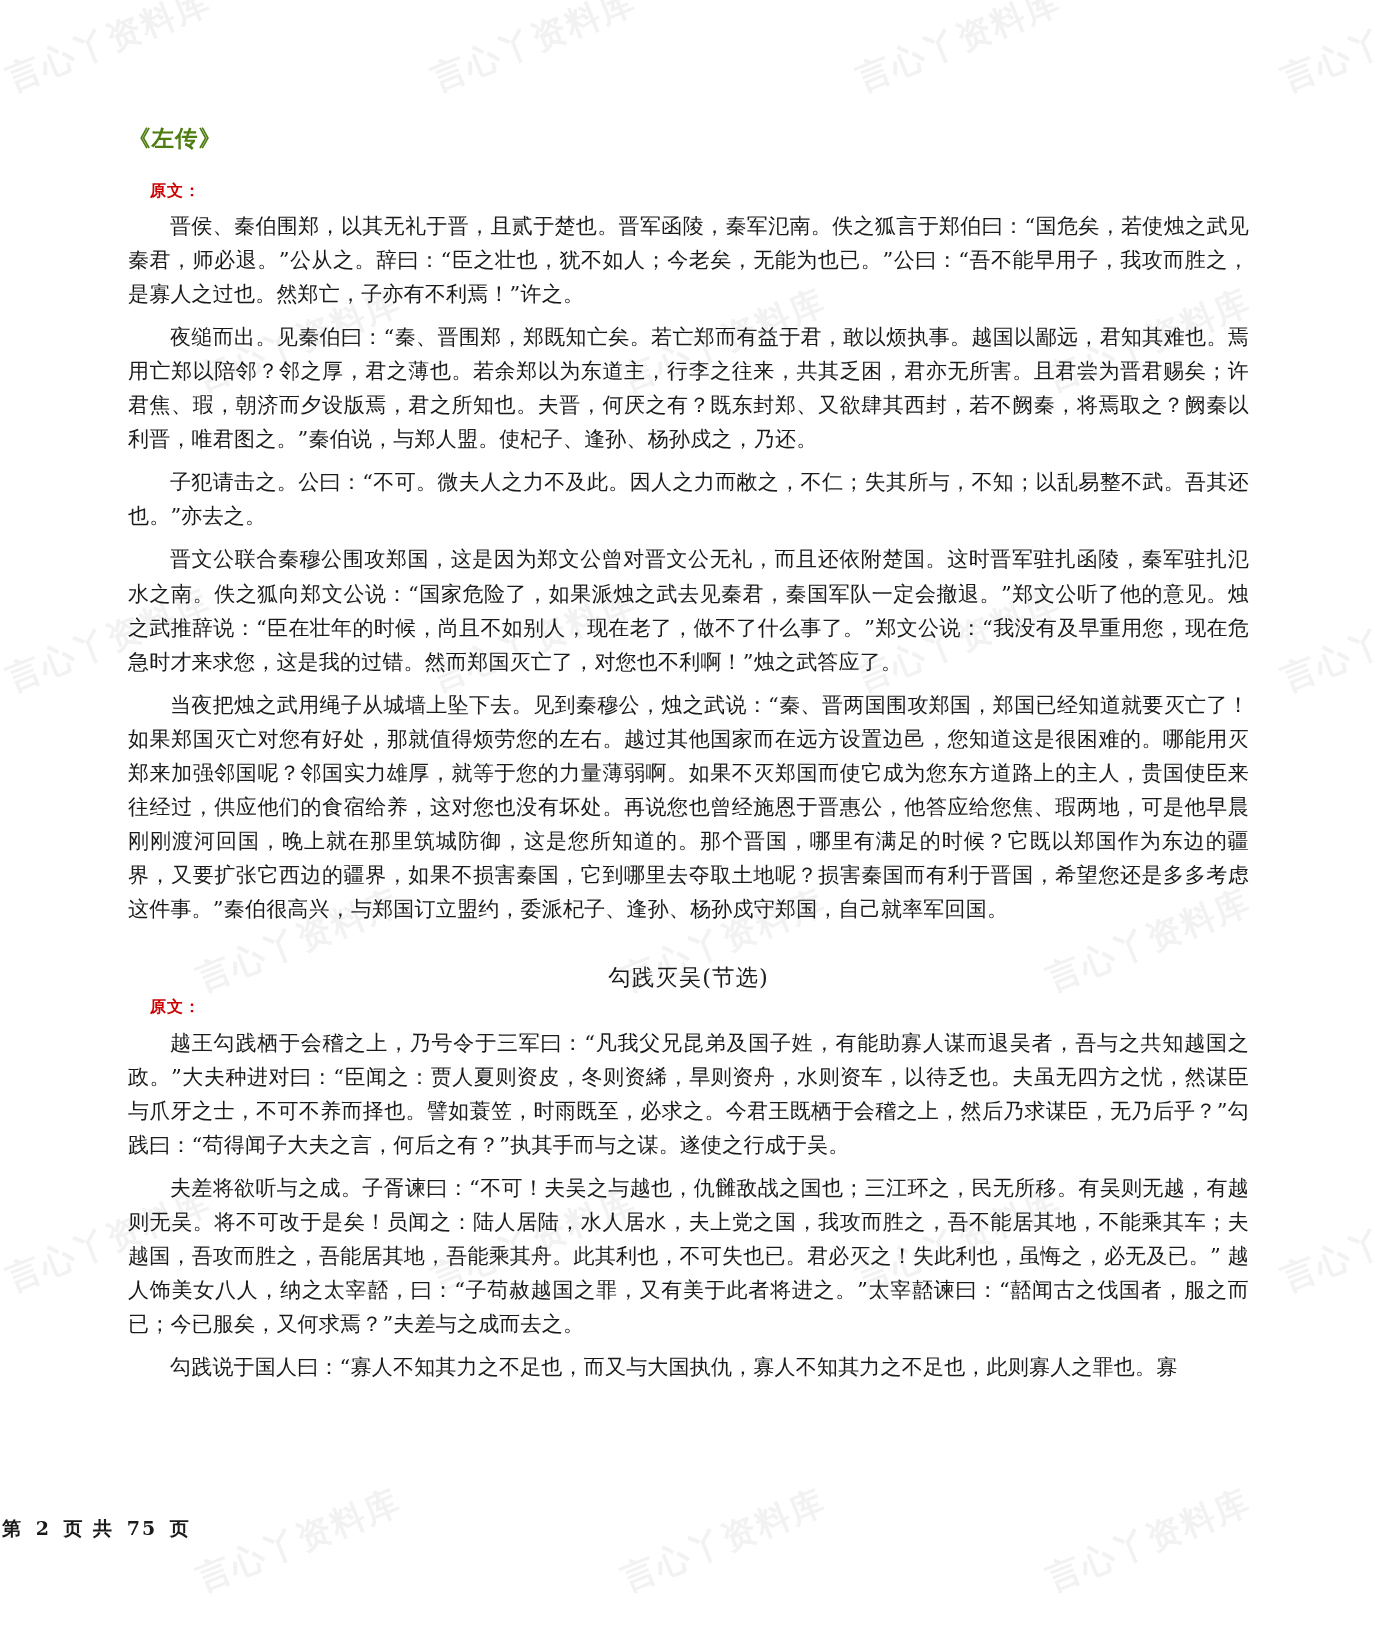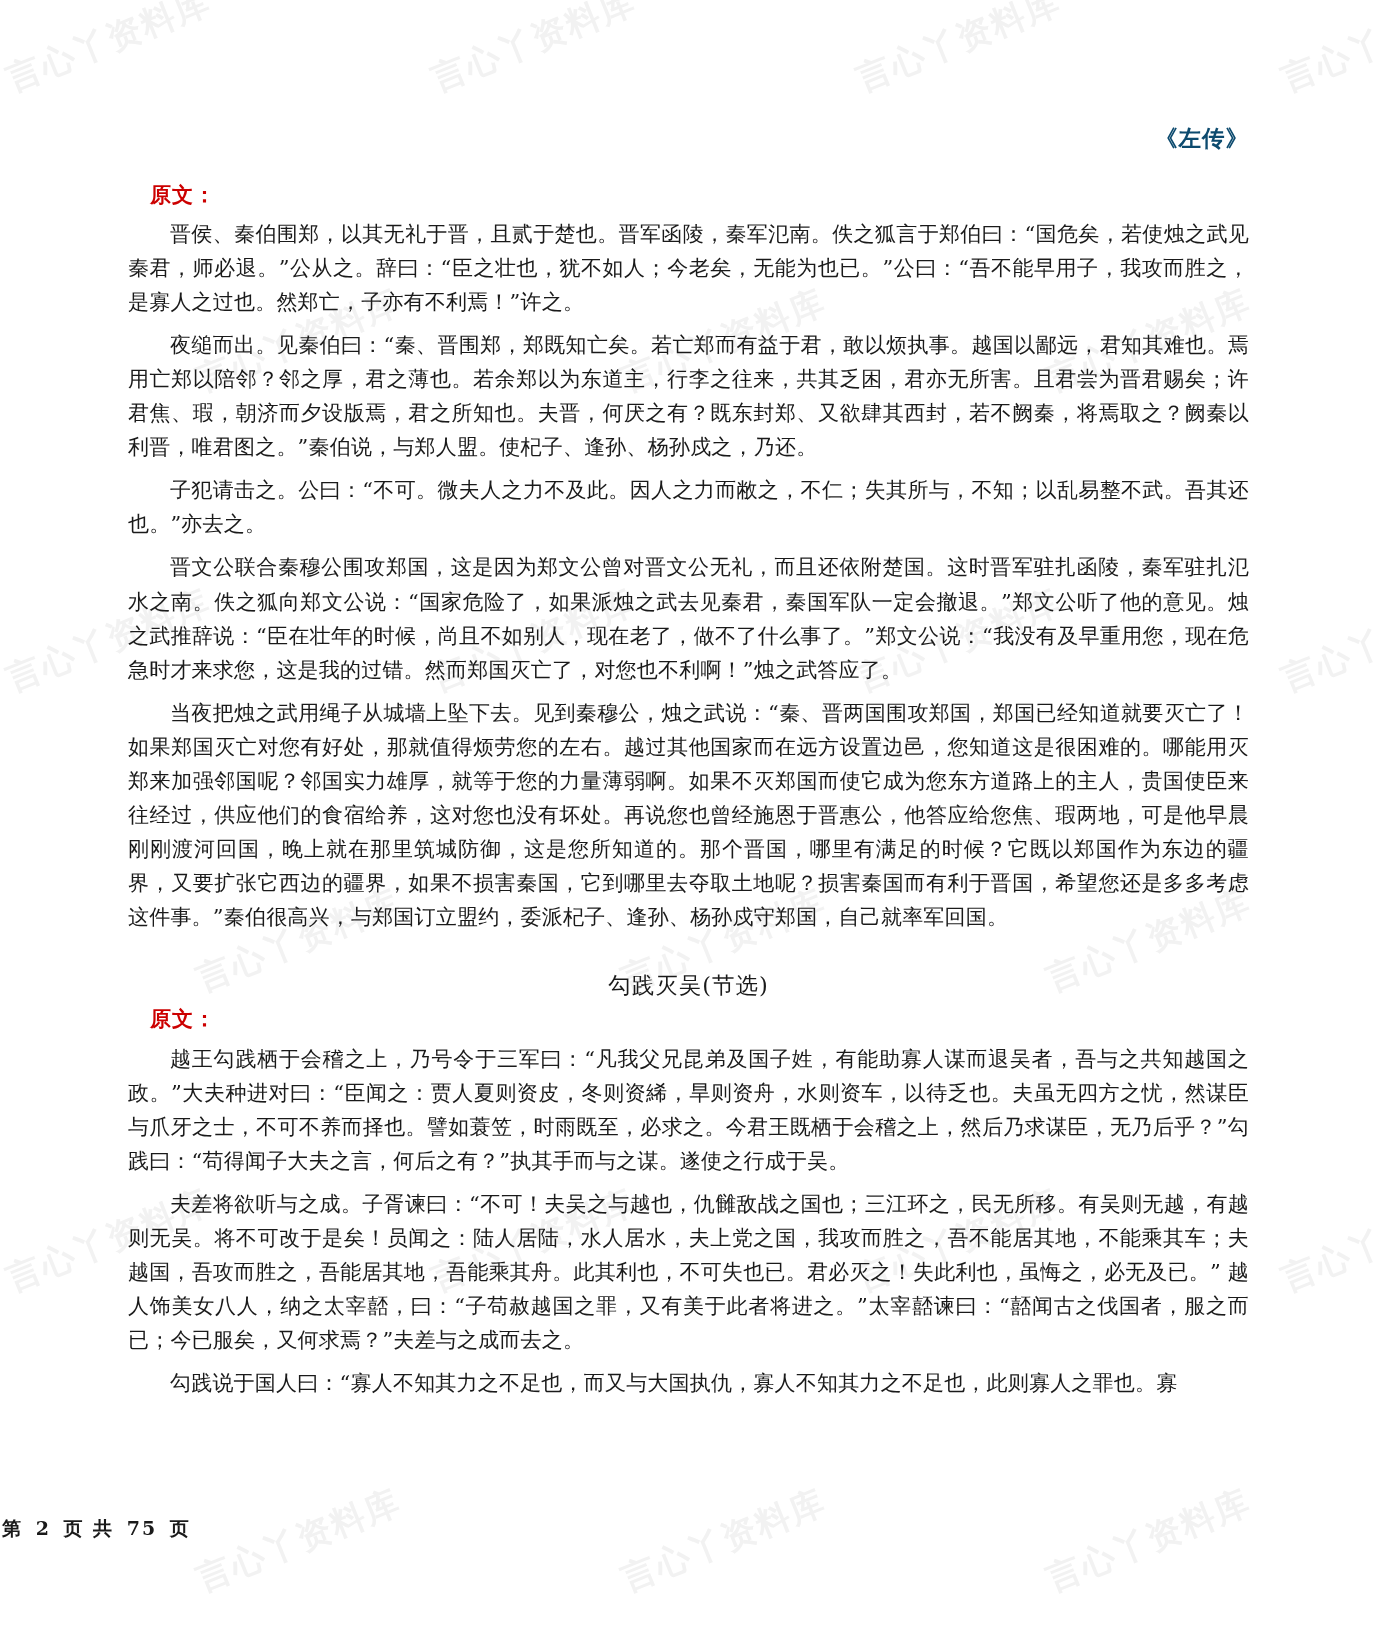--- a/index.html
+++ b/index.html
@@ -43,24 +43,24 @@
 
   
   .content {
     position: relative;
     z-index: 1;
     padding: 122px 128px 0 128px;
     box-sizing: border-box;
   }
 
   .doc-title {
-    text-align: right;
+    text-align: left;
     font-size: 22.5px;
     font-weight: 700;
-    color: #0c4a6e;
+    color: #4d7c0f;
     line-height: 1.5;
     margin: 0 0 22px 0;
     letter-spacing: 1px;
   }
   .section-title {
     text-align: center;
     font-size: 22.5px;
     font-weight: 400;
     color: #1a1a1a;
     line-height: 1.5;
@@ -73,21 +73,21 @@
     font-weight: 700;
     color: #1a1a1a;
     line-height: 1.5;
     margin: 14px 0 22px 0;
     letter-spacing: 1px;
   }
 
   .label-heading {
     color: #cc0000;
     font-weight: 700;
-    font-size: 21px;
+    font-size: 16px;
     margin: 0 0 6px 0;
     padding-left: 22px;
     line-height: 1.6;
     letter-spacing: 1px;
   }
 
   p.body-text {
     font-size: 21px;
     line-height: 1.62;
     color: #1a1a1a;

